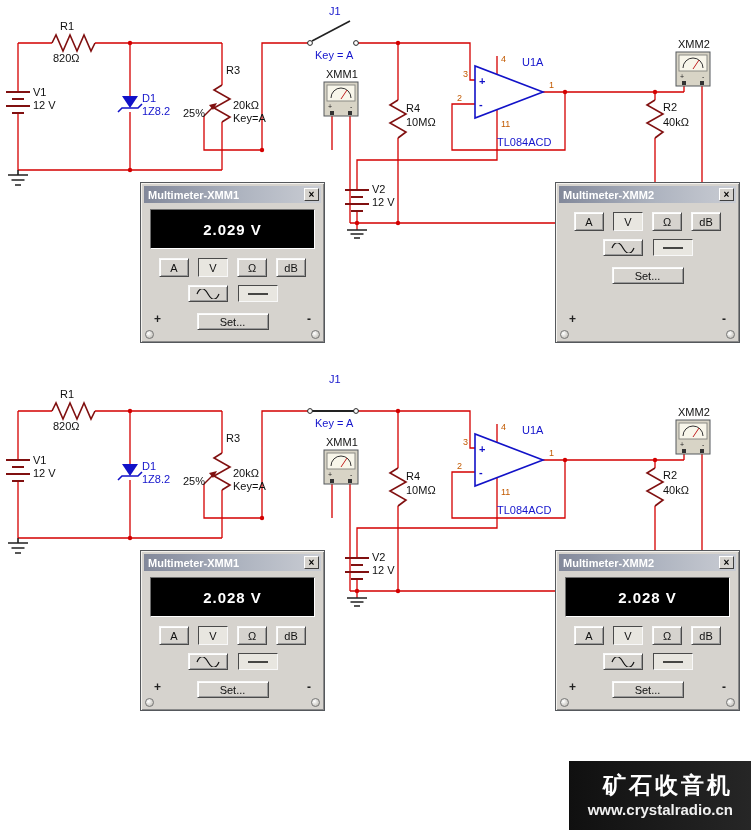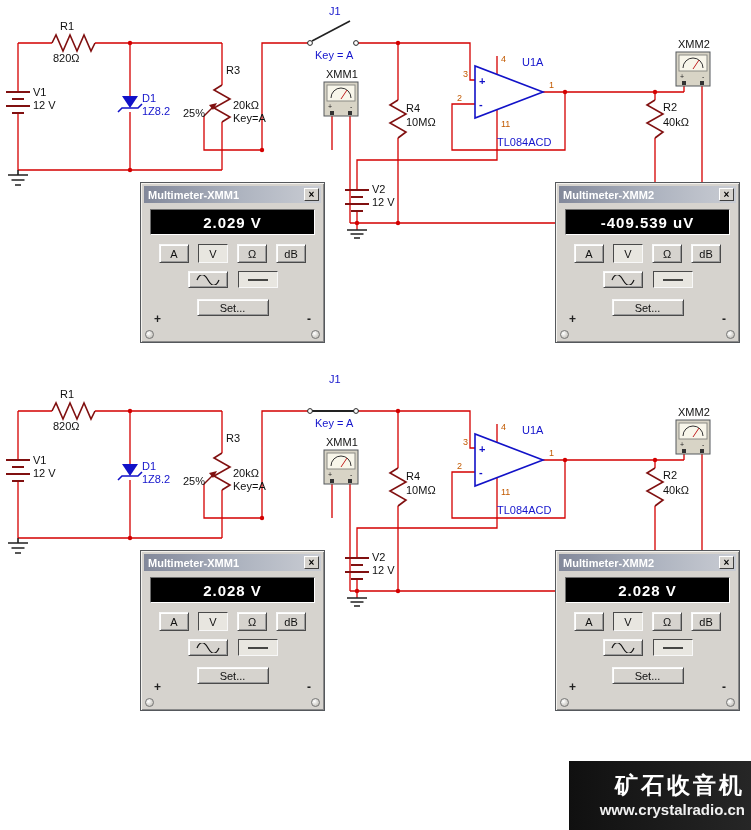--- a/index.html
+++ b/index.html
@@ -16,21 +16,21 @@
   
   .mm { position:absolute; width:185px; height:161px; background:#d6d3ce;
         border:1px solid #55585c;
         box-shadow: inset 1px 1px 0 #f4f2ee, inset -1px -1px 0 #8a8a8a; }
   .mm-tb { display:flex; align-items:center; height:17px; margin:3px;
            background:linear-gradient(90deg,#82889a 0%,#aeb4c0 55%,#c9ccd3 100%);gap:14px; }
   .mm-title { color:#fff; font-size:11px; font-weight:bold; padding-left:4px; white-space:nowrap; }
   .mm-x { margin-left:auto; margin-right:2px; width:15px; height:13px; background:#d6d3ce;
           border:1px solid; border-color:#fff #404040 #404040 #fff;
           font-size:10px; line-height:11px; text-align:center; font-weight:bold; color:#000; }
-  .mm-disp { margin:6px 9px 0; height:26px; background:#000;
+  .mm-disp { margin:6px 9px 0; height:40px; background:#000;
              border:1px solid; border-color:#6f6f6f #ffffff #ffffff #6f6f6f;
              color:#fff; display:flex; align-items:center; justify-content:center;
              font-size:15px; font-weight:bold; letter-spacing:1px; }
   .mm-modes { display:flex; justify-content:center; gap:9px; margin-top:9px; }
   .mm-waves { display:flex; justify-content:center; gap:10px; margin-top:8px; }
   .mm-setrow{ display:flex; justify-content:center; margin-top:11px; }
   .mm-b { width:30px; height:19px; background:#d6d3ce; font-size:11px; color:#111;
           display:flex; align-items:center; justify-content:center;
           border:1px solid; border-color:#f8f8f8 #4a4a4a #4a4a4a #f8f8f8;
           box-shadow: inset 1px 1px 0 #fff, inset -1px -1px 0 #9a9a9a; }
@@ -39,21 +39,21 @@
   .mm-b.set  { width:72px; height:17px; }
   .mm-term { position:absolute; left:13px; bottom:16px; font-size:12px; font-weight:bold; color:#222; }
   .mm-term.neg { left:auto; right:13px; }
   .mm-jack { position:absolute; width:9px; height:9px; border-radius:50%;
              border:1px solid #777; background:radial-gradient(circle at 35% 35%, #fff, #b5b2aa); }
 
   
   .wm { position:absolute; left:569px; top:761px; width:182px; height:69px;
         background:linear-gradient(90deg,#101010,#262626);
         display:flex; flex-direction:column; justify-content:center; align-items:flex-end;
-        padding-right:6px; }
+        padding-right:18px; }
   .wm-t { color:#fff; font-size:23px; font-weight:bold; letter-spacing:3px; line-height:1.1; }
   .wm-u { color:#f0f0f0; font-size:15px; font-weight:bold; margin-top:3px;text-align:center; }
 </style>
 </head>
 <body>
 
 <div class="stage">
 
   <svg class="schem" style="top:0" width="751" height="368" viewBox="0 0 751 368">
 
@@ -296,23 +296,20 @@
     <span class="mm-term neg">-</span>
     <span class="mm-jack" style="left:4px;bottom:3px"></span>
     <span class="mm-jack" style="right:4px;bottom:3px"></span>
   </div>
 
   <div class="mm" style="left:555px;top:182px">
     <div class="mm-tb">
       <span class="mm-title">Multimeter-XMM2</span>
       <span class="mm-x"><span>×</span></span>
     </div>
-    <div class="mm-disp">
-      <span>-409.539 uV</span>
-    </div>
     <div class="mm-modes">
       <div class="mm-b">A</div>
       <div class="mm-b sel">V</div>
       <div class="mm-b">Ω</div>
       <div class="mm-b">dB</div>
     </div>
     <div class="mm-waves">
       <div class="mm-b wide">
         <svg width="24" height="10" viewBox="0 0 24 10">
             <path d="M1,5 C4,-2 8,-2 12,5 C16,12 20,12 23,5" fill="none" stroke="#111" stroke-width="1.2"></path>

